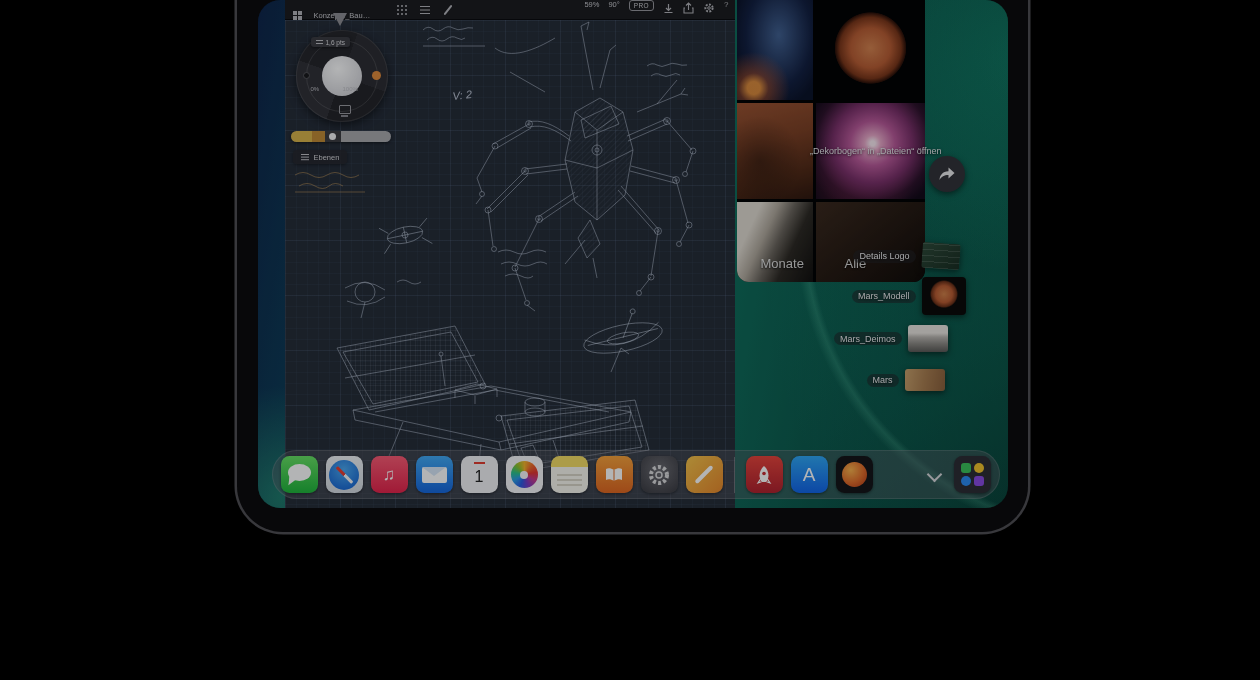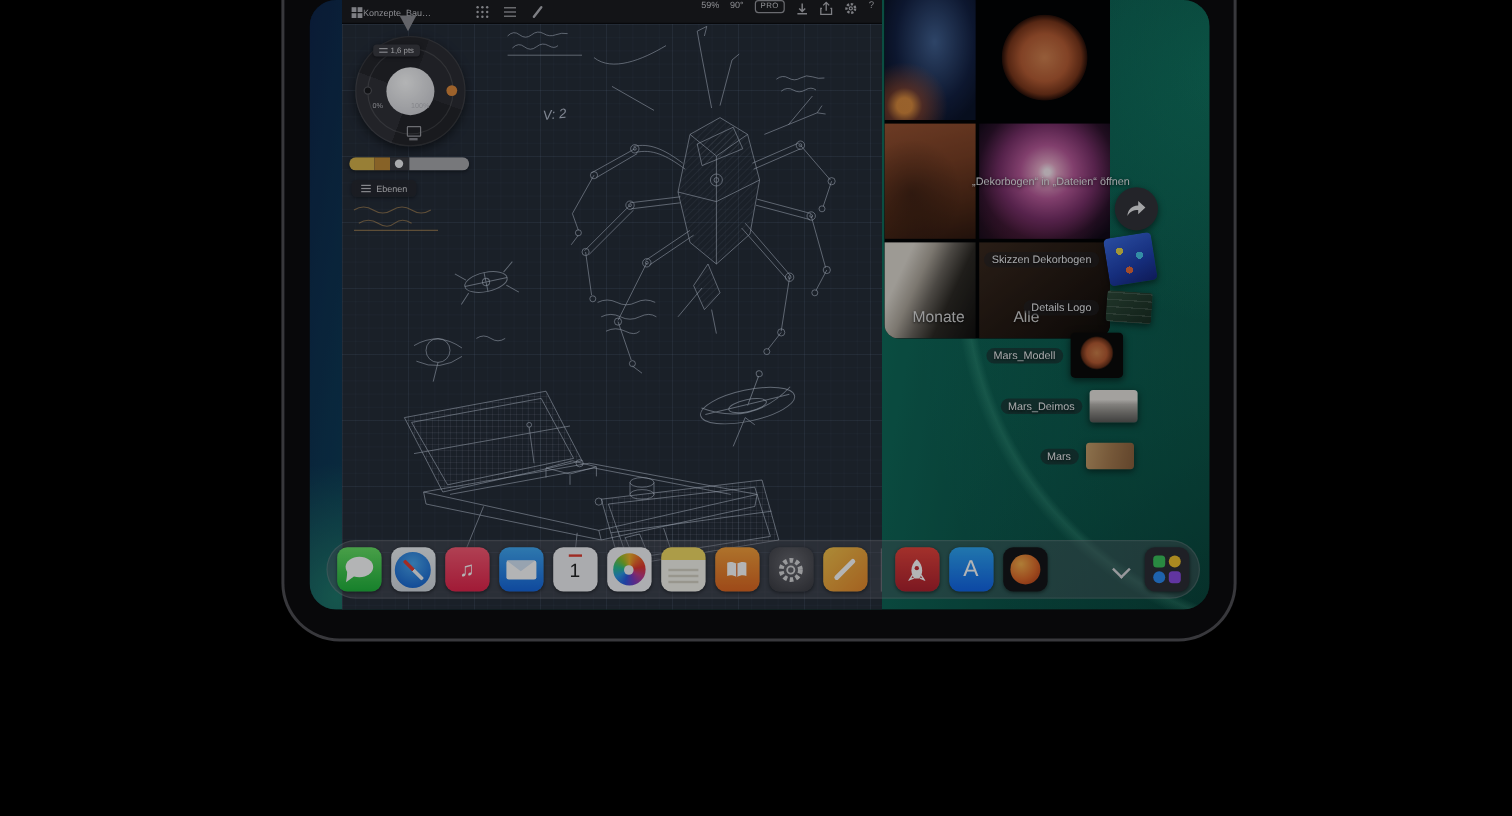--- a/index.html
+++ b/index.html
@@ -18,21 +18,21 @@
       radial-gradient(300px 340px at 103% 10%, rgba(30,210,165,.30), transparent 65%),
       radial-gradient(430px 500px at 108% 55%, rgba(20,175,140,.32), transparent 70%),
       radial-gradient(circle 330px at 113% 45%, transparent 295px, rgba(140,255,210,.17) 301px, transparent 310px),
       linear-gradient(100deg,#0d2448 0%,#0c3a55 12%,#0b5a50 38%,#0e6f5c 60%,#0a4f44 82%,#07352e 100%); }
 
   
   .concepts-window { position:absolute; left:27px; top:0; width:450px; height:508px;
     background:#15161a; z-index:5; }
   .tbar { position:absolute; left:0; top:0; width:450px; height:20px; background:#1a1a1d;
     border-bottom:1px solid #0a0a0c; z-index:8; }
-  .tb-left { position:absolute; left:8px; top:0; height:20px; display:flex; align-items:center; gap:1px; }
+  .tb-left { position:absolute; left:8px; top:0; height:20px; display:flex; align-items:flex-end; gap:12px; }
   .tb-mid  { position:absolute; left:112px; top:0; height:20px; display:flex; align-items:center; gap:13px; }
   .tb-right{ position:absolute; right:6px; top:0; height:20px; display:flex; align-items:flex-start; gap:9px; }
   .tb-text { font-size:7.5px; color:#c6c6cb; }
   .doc-title { font-size:7.5px; color:#c6c6cb; max-width:70px; white-space:nowrap; overflow:hidden; }
   .pro { border:1px solid #97979c; border-radius:3px; font-size:6.5px; padding:1px 4px;
     color:#cfcfd3; letter-spacing:.4px; }
   .mi { display:inline-block; position:relative; }
   .i-grid4 { width:9px; height:9px; }
   .i-grid4::before { content:""; position:absolute; width:4px; height:4px; background:#b4b4b9;
     box-shadow:5px 0 0 #b4b4b9, 0 5px 0 #b4b4b9, 5px 5px 0 #b4b4b9; }
@@ -125,21 +125,21 @@
   .drag-layer { position:absolute; inset:0; z-index:20; pointer-events:none; }
   .drag-layer > * { pointer-events:auto; }
   .drag-tooltip { position:absolute; top:146px; right:66px; font-size:9px; color:#e6e6e8;
     text-shadow:0 1px 3px rgba(0,0,0,.9); white-space:nowrap; }
   .drag-badge { position:absolute; top:156px; right:43px; width:36px; height:36px; border-radius:50%;
     background:#323237; box-shadow:0 2px 6px rgba(0,0,0,.55); display:flex; align-items:center; justify-content:center; }
   .drag-item { position:absolute; display:flex; align-items:center; gap:6px; }
   .drag-label { font-size:9px; color:#ededef; background:rgba(32,32,36,.55); padding:1.5px 6px;
     border-radius:8px; white-space:nowrap; text-shadow:0 1px 2px rgba(0,0,0,.7); }
   .drag-thumb { box-shadow:0 2px 6px rgba(0,0,0,.55); flex:0 0 auto; }
-  .di1 { top:196px; right:46px; } .di2 { top:243px; right:48px; } .di3 { top:277px; right:72px; }
+  .di1 { top:196px; right:46px; } .di2 { top:243px; right:48px; } .di3 { top:277px; right:42px; }
   .di4 { top:325px; right:60px; } .di5 { top:369px; right:63px; } .di6 { top:400px; right:62px; }
   .t1 { width:40px; height:40px; border-radius:4px; transform:rotate(-9deg);
     background:radial-gradient(circle 3px at 30% 30%, #e8d44a 98%, transparent),
       radial-gradient(circle 3px at 70% 45%, #48c8e8 98%, transparent),
       radial-gradient(circle 3px at 45% 72%, #e86a3a 98%, transparent),
       linear-gradient(160deg,#3a6ae0,#1e3fae 60%,#14247a); }
   .t2 { width:38px; height:26px; border-radius:3px; transform:rotate(4deg);
     background:repeating-linear-gradient(0deg, rgba(255,255,255,.12) 0 1px, transparent 1px 6px),
       linear-gradient(140deg,#2e4a38,#182c20); }
   .t3 { width:44px; height:38px; border-radius:4px;
@@ -401,24 +401,20 @@
         <span class="ph-tab tab-alle">Alle</span>
       </div>
 
       <div class="drag-layer">
         <span class="drag-tooltip">„Dekorbogen“ in „Dateien“ öffnen</span>
         <div class="drag-badge">
           <svg width="18" height="16" viewBox="0 0 18 16">
             <path d="M10.5 1.5 16.5 7 10.5 12.5 V9 C6 9 3.5 10.5 1.5 14 1.8 9 4.5 5.5 10.5 5.2 Z" fill="#e8e8ea"></path>
           </svg>
         </div>
-        <div class="drag-item di1">
-          <span class="drag-label">Skizzen Dekorbogen</span>
-          <div class="drag-thumb t1"></div>
-        </div>
         <div class="drag-item di2">
           <span class="drag-label">Details Logo</span>
           <div class="drag-thumb t2"></div>
         </div>
         <div class="drag-item di3">
           <span class="drag-label">Mars_Modell</span>
           <div class="drag-thumb t3"></div>
         </div>
         <div class="drag-item di4">
           <span class="drag-label">Mars_Deimos</span>

